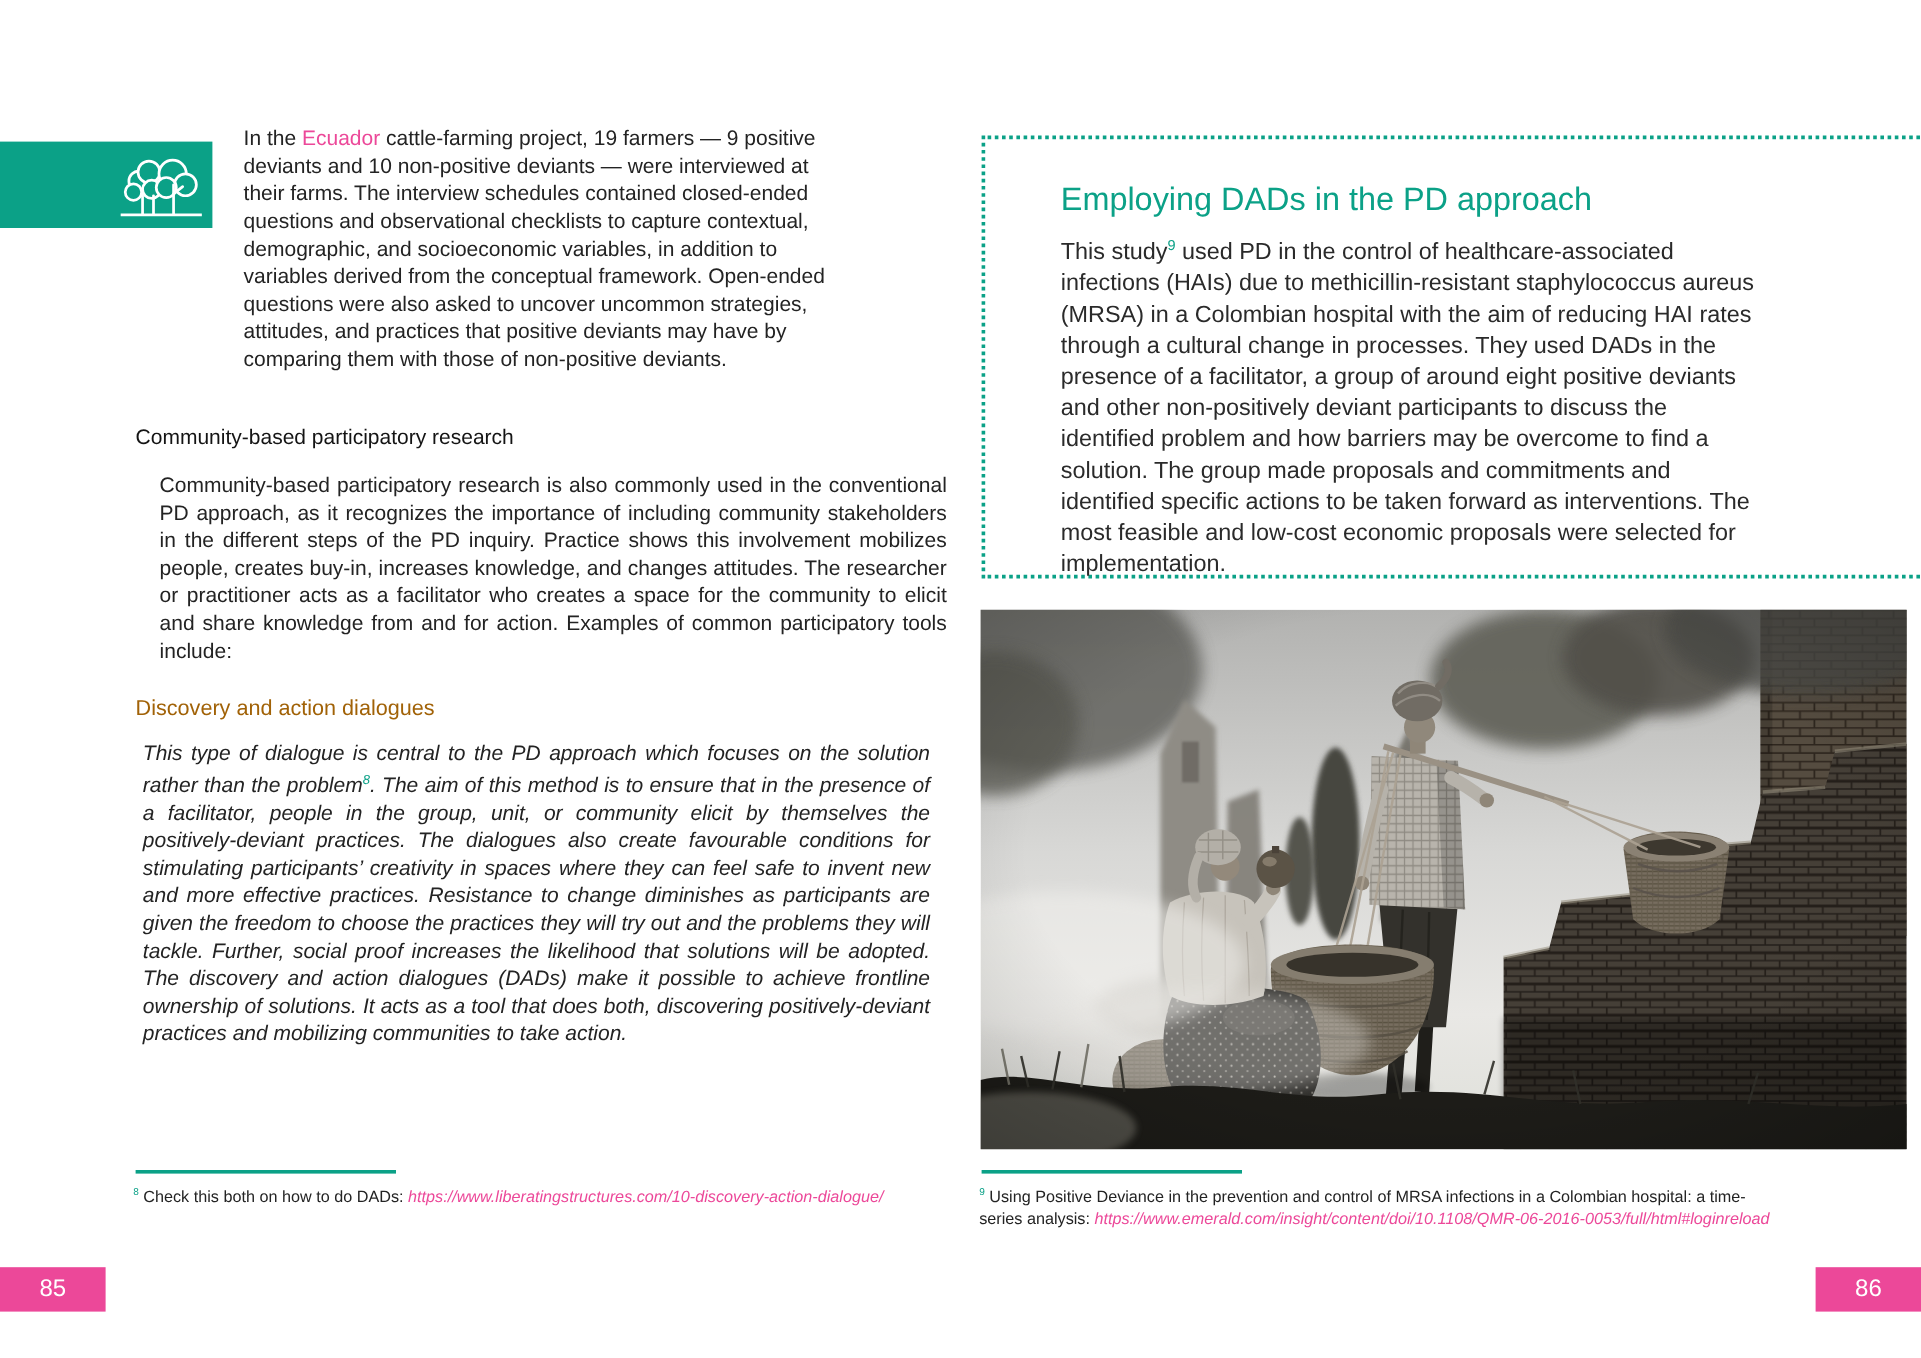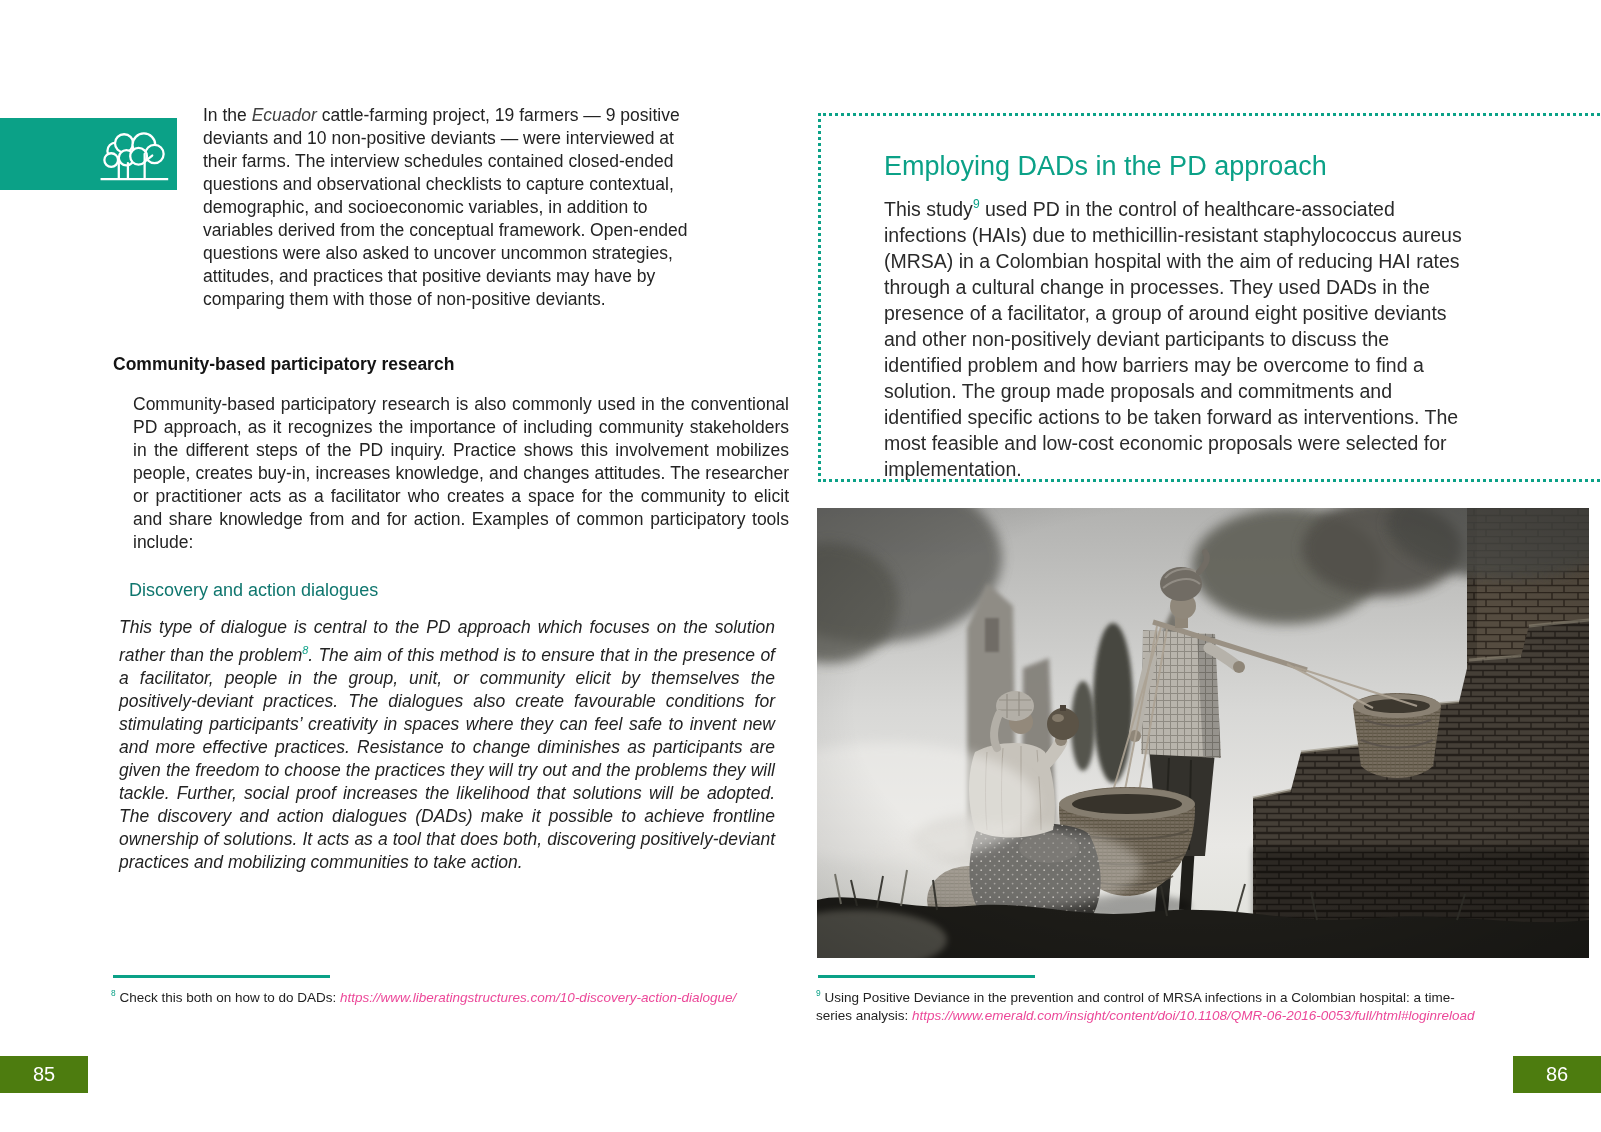--- a/index.html
+++ b/index.html
@@ -10,28 +10,28 @@
     color:#232323; -webkit-font-smoothing:antialiased;
   }
   .abs { position:absolute; }
 
   
   .icon-box { left:0; top:118px; width:177px; height:72px; background:#0BA187; }
   .intro {
     left:203px; top:104px; width:565px;
     font-size:17.5px; line-height:23px; white-space:pre-line; color:#232323;
   }
-  .accent-text { color:#404040;font-style:italic; }
-  .h-bold { left:113px; top:354px; width:660px; font-size:17.5px; font-weight:bold; color:#141414; }
+  .accent-text { color:#ec4899; }
+  .h-bold { left:113px; top:354px; width:660px; font-size:17.5px; font-weight:normal; color:#141414; }
   .body-just {
     width:656px; font-size:17.5px; line-height:23px;
     text-align:justify; text-align-last:left; color:#232323;margin-left:20px;
   }
   .p-community { left:113px; top:393px; }
-  .h-teal { left:129px; top:580px; width:660px; font-size:18px; color:#0f766e; font-weight:normal; }
+  .h-teal { left:113px; top:580px; width:660px; font-size:18px; color:#a16207; font-weight:normal; }
   .p-discovery { left:99px; top:616px;font-style:italic; }
   sup.tealsup { color:#0BA187; font-size:0.62em; }
 
   .fn-rule { top:975px; width:217px; height:3px; background:#0BA187; }
   .fn-rule-left { left:113px; }
   .fn-rule-right { left:818px; }
   .footnote {
     top:984px; font-size:13.5px; line-height:18px; color:#232323; white-space:pre-line;
   }
   .footnote-left { left:111px; width:680px; }
@@ -47,21 +47,21 @@
   .box-heading { font-size:27px; line-height:34px; color:#0BA187; font-weight:normal; }
   .box-body {
     margin-top:8px; width:600px;
     font-size:19.5px; line-height:26px; color:#2a2a2a; white-space:pre-line;
   }
 
   .photo { left:817px; top:508px; width:772px; height:450px; overflow:hidden; }
   .photo svg { display:block; width:100%; height:100%; }
 
   .pageno {
-    top:1056px; width:88px; height:37px; background:#4d7c0f;
+    top:1056px; width:88px; height:37px; background:#ec4899;
     color:#ffffff; font-size:20px; display:flex; align-items:center; justify-content:center;
   }
   .pageno-left { left:0; }
   .pageno-right { left:1513px; }
 </style>
 </head>
 <body>
 
 <div class="abs icon-box">
   <svg style="position:absolute;left:96px;top:4px" width="76" height="64" viewBox="0 0 100 84">

